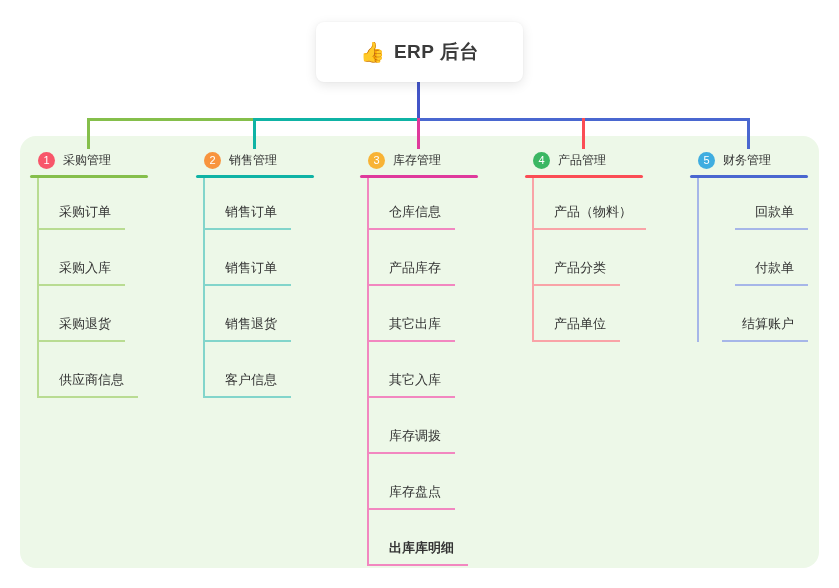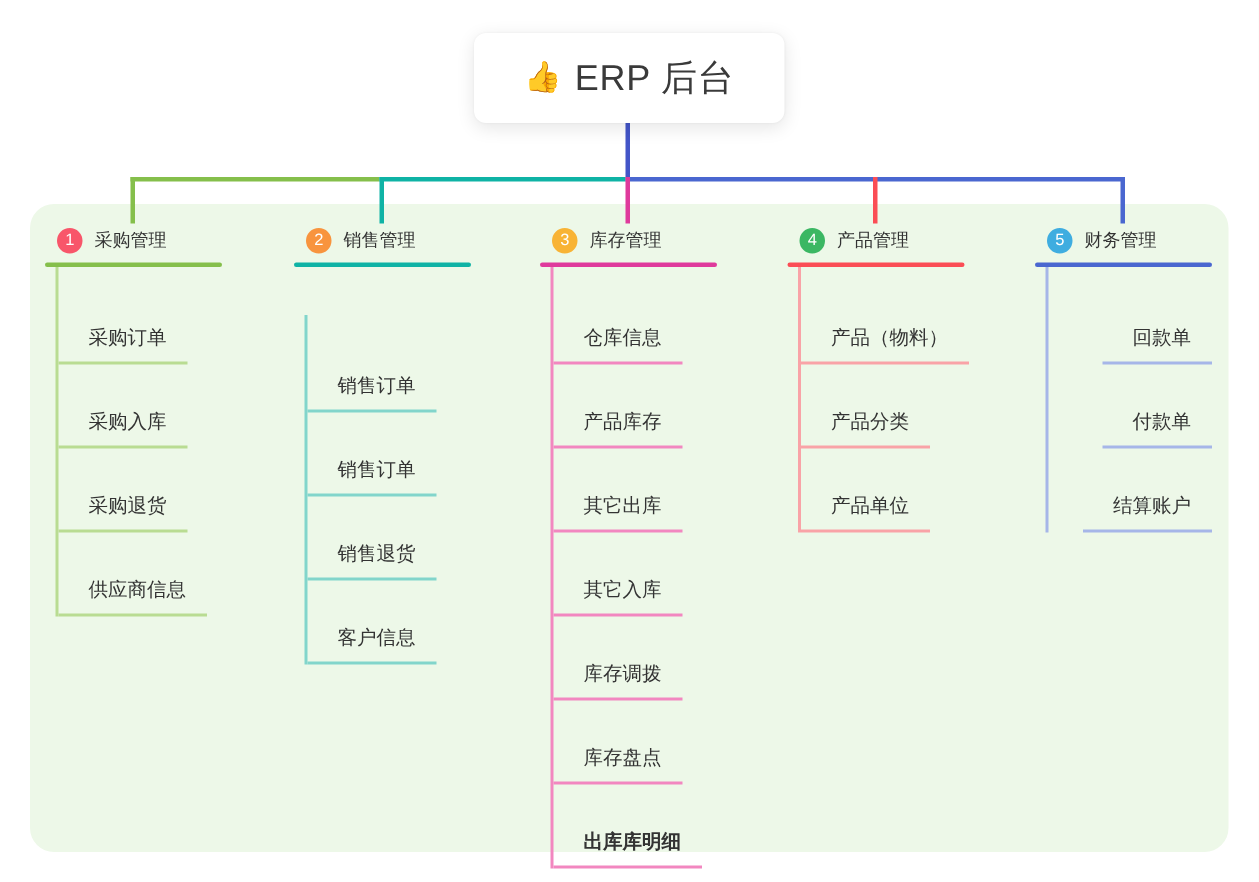--- a/index.html
+++ b/index.html
@@ -12,36 +12,36 @@
     position:absolute;left:20px;top:136px;width:799px;height:432px;
     border-radius:16px;
   }
   .root-card{
     position:absolute;left:316px;top:22px;width:207px;height:60px;
     background:#ffffff;border-radius:8px;
     box-shadow:0 3px 12px rgba(0,0,0,.10),0 0 2px rgba(0,0,0,.05);
     display:flex;align-items:center;justify-content:center;gap:9px;
   }
   .root-icon{font-size:20px;line-height:1;}
-  .root-title{font-size:24px;color:#3a3a3a;letter-spacing:.5px;}
+  .root-title{font-size:19px;color:#3a3a3a;letter-spacing:.5px;font-weight:bold;}
   .conn{position:absolute;}
   .branch{position:absolute;top:148px;}
   .branch-header{display:flex;align-items:center;gap:8px;padding-left:8px;height:24px;}
   .badge{
     width:17px;height:17px;border-radius:50%;color:#fff;font-size:11px;
     display:flex;align-items:center;justify-content:center;flex:0 0 17px;
   }
   .branch-label{font-size:12px;color:#333;white-space:nowrap;}
   .branch-underline{margin-top:3px;height:3px;width:118px;border-radius:2px;}
   .children{
     margin-left:7px;border-left:2px solid #ccc;
     display:flex;flex-direction:column;align-items:flex-start;
   }
   .child{height:56px;box-sizing:border-box;display:flex;align-items:flex-end;}
-  .child:first-child{height:65px;}
+  .child:first-child{height:52px;}
   .child-label{
     font-size:13px;color:#333;white-space:nowrap;
     padding:0 14px 7px 20px;border-bottom:2px solid #ccc;
   }
 </style>
 </head>
 <body>
 
 <div class="canvas" style="background: rgb(255, 255, 255);">
   <div class="panel" style="background: rgb(237, 248, 232);"></div>
@@ -85,21 +85,21 @@
   </div>
 </div>
   </div>
 
   <div class="branch" style="left: 196px;">
     <div class="branch-header">
       <span class="badge" style="background: rgb(248, 148, 62);">2</span>
       <span class="branch-label">销售管理</span>
     </div>
     <div class="branch-underline" style="background: rgb(15, 179, 165);"></div>
-    <div class="children" style="border-left-color: rgb(130, 213, 203); margin-top: 32px;">
+    <div class="children" style="border-left-color: rgb(130, 213, 203);">
   <div class="child">
     <span class="child-label" style="border-bottom-color: rgb(130, 213, 203);">销售订单</span>
   </div>
 
   <div class="child">
     <span class="child-label" style="border-bottom-color: rgb(130, 213, 203);">销售订单</span>
   </div>
 
   <div class="child">
     <span class="child-label" style="border-bottom-color: rgb(130, 213, 203);">销售退货</span>

